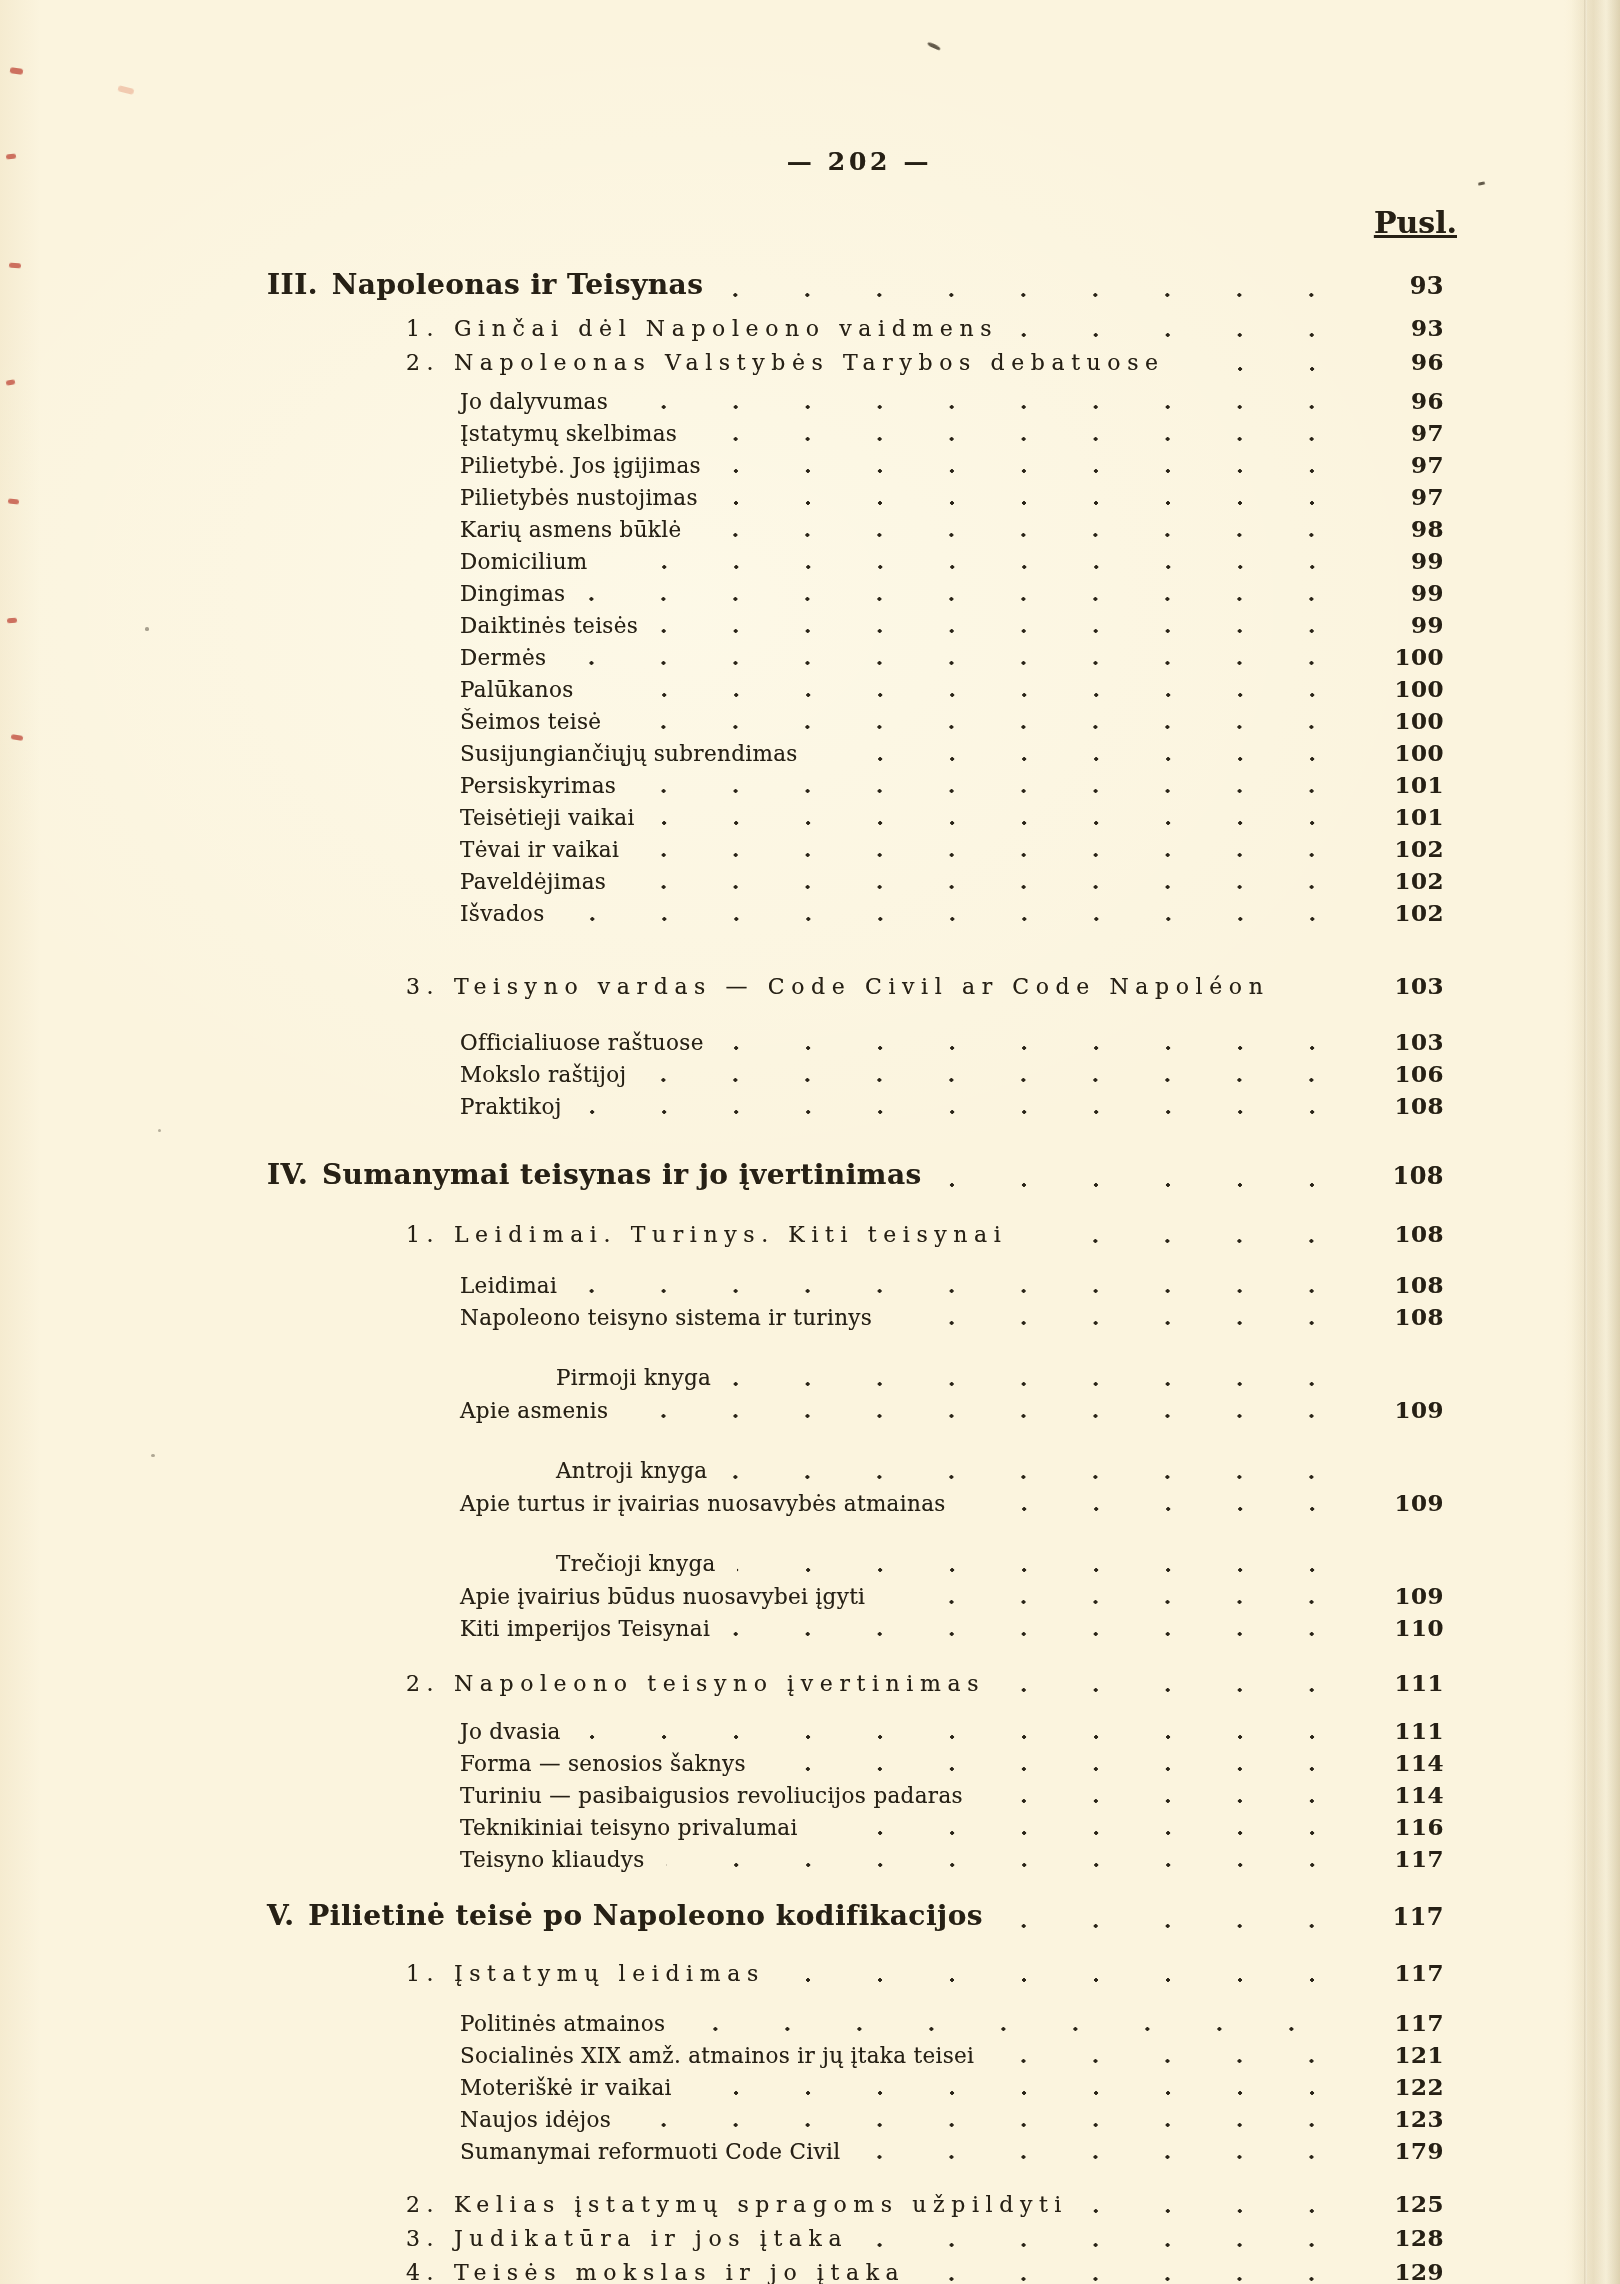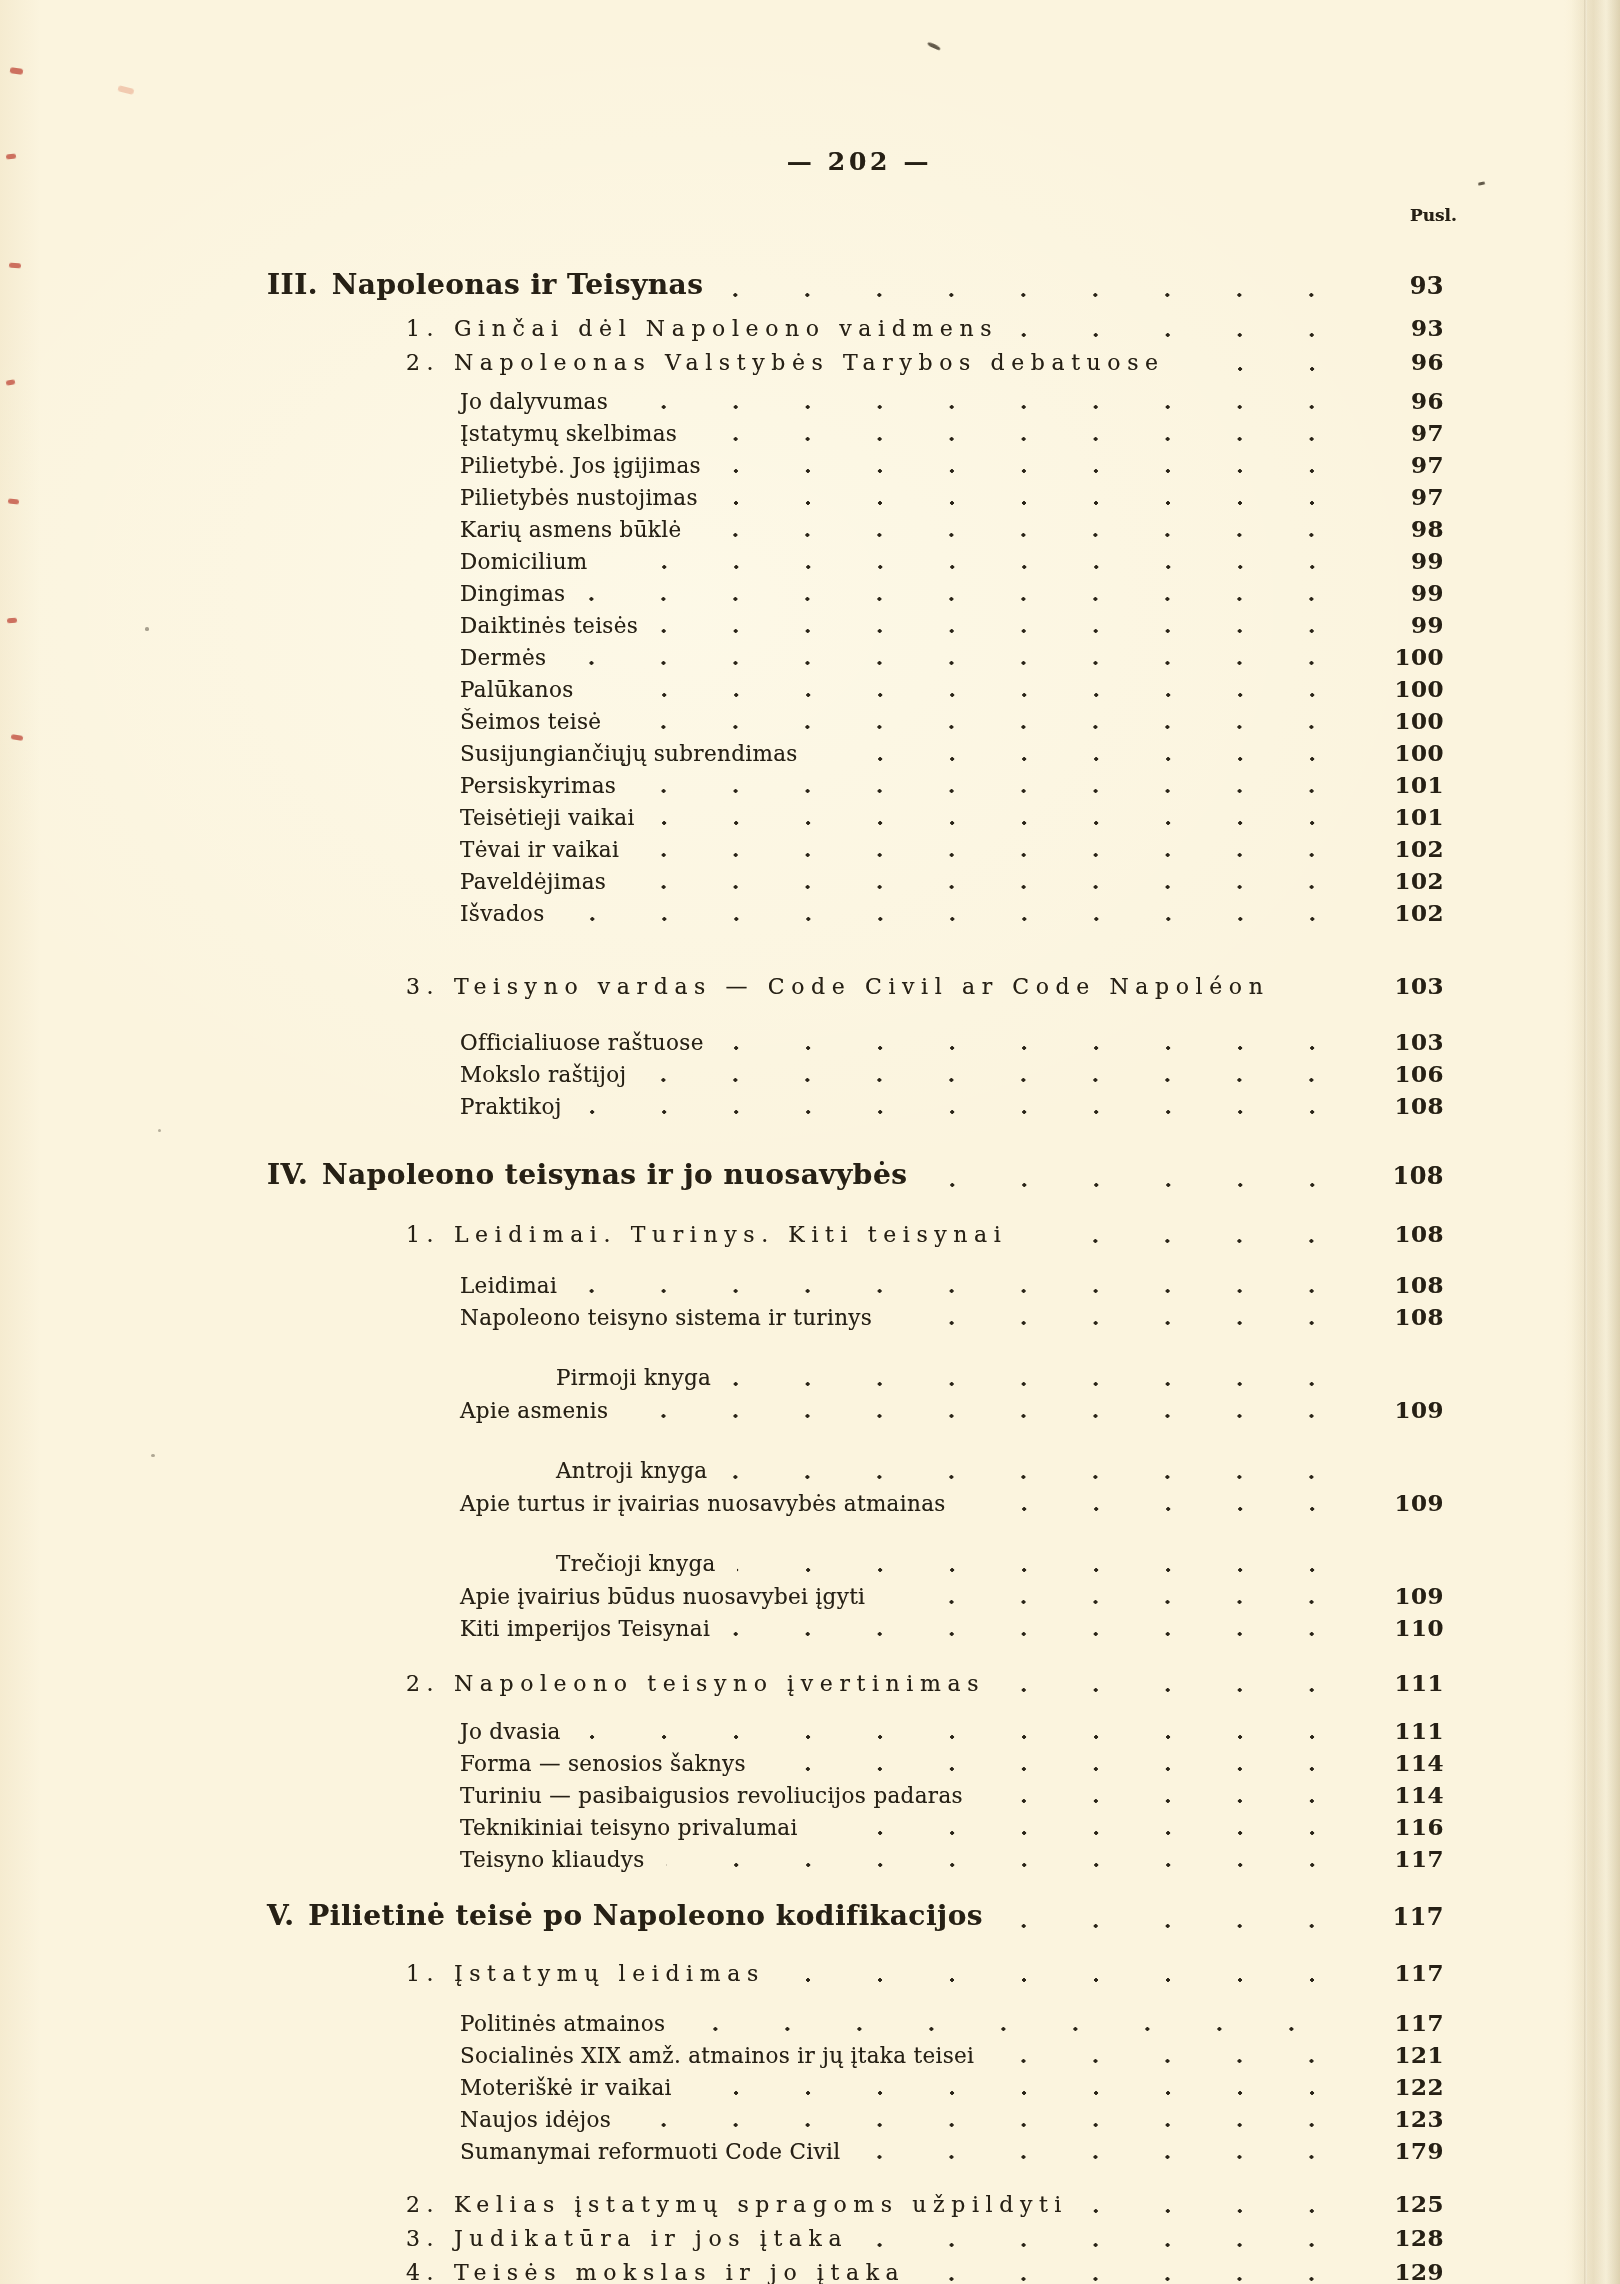--- a/index.html
+++ b/index.html
@@ -23,22 +23,23 @@
     pointer-events:none;}
 
   .pageno{
     position:absolute;top:147px;left:0;width:1621px;text-align:center;
     transform:translateX(49px);
     font-size:25px;font-weight:bold;letter-spacing:3.7px;
     text-shadow:0 0 0.6px rgba(40,33,20,.5);
   }
   .pusl{
     position:absolute;top:205px;right:164px;
-    font-size:17px;font-weight:bold;
+    font-size:30px;font-weight:bold;
     text-shadow:0 0 0.5px rgba(40,33,20,.45);
+    text-decoration:underline;
   }
 
   .toc{
     position:absolute;left:267px;top:264px;width:1177px;
   }
   .row{
     display:flex;align-items:baseline;
     white-space:nowrap;
     text-shadow:0 0 0.5px rgba(40,33,20,.42);
   }
@@ -215,21 +216,21 @@
         <span class="leader"></span>
         <span class="pg">106</span>
       </div>
       <div class="row sub">
         <span class="label">Praktikoj</span>
         <span class="leader"></span>
         <span class="pg">108</span>
       </div>
       <div class="row h1" style="margin-top: 32px;">
         <span class="prefix">IV.</span>
-        <span class="label">Napoleono teisynas ir jo nuosavybės</span>
+        <span class="label">Sumanymai teisynas ir jo įvertinimas</span>
         <span class="leader"></span>
         <span class="pg">108</span>
       </div>
       <div class="row num spaced" style="margin-top: 22px;">
         <span class="prefix">1.</span>
         <span class="label">Leidimai. Turinys. Kiti teisynai</span>
         <span class="leader"></span>
         <span class="pg">108</span>
       </div>
       <div class="row sub" style="margin-top: 17.4px;">

